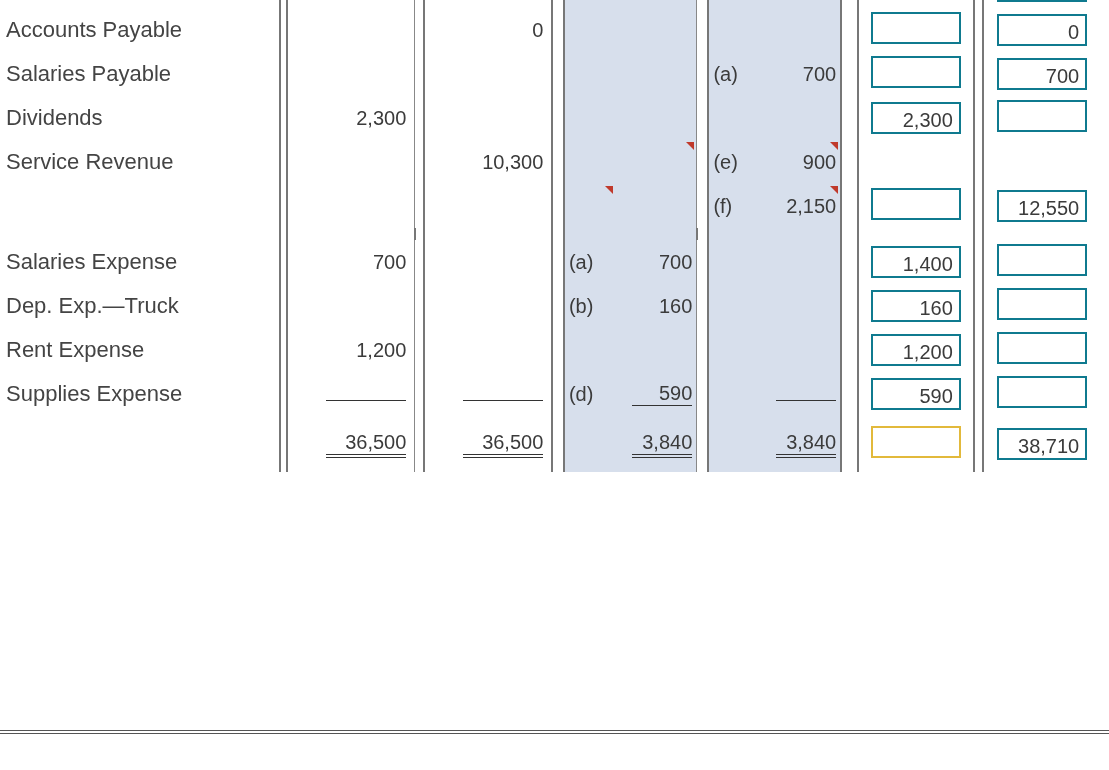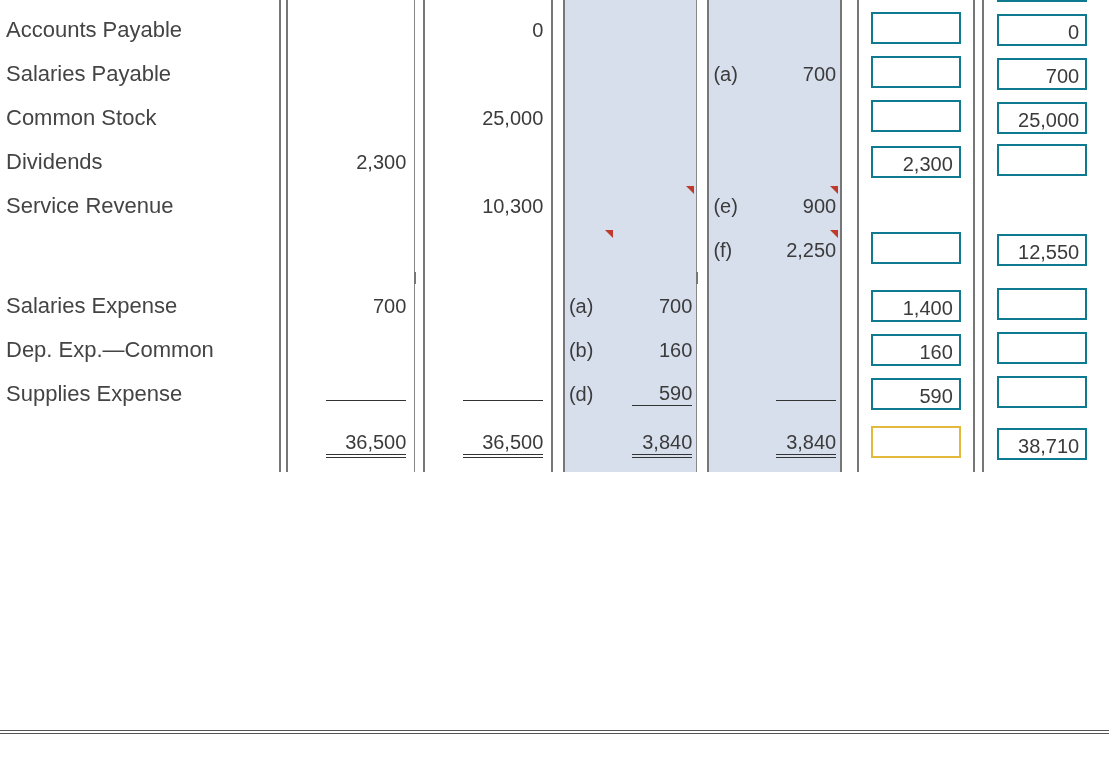--- a/index.html
+++ b/index.html
@@ -163,37 +163,20 @@
           <td class="amt shade thinR"></td>
           <td class=" vsepR"></td>
           <td class="ref shade">(a)</td>
           <td class="amt shade">700</td>
           <td class=" vsepL vsepR"></td>
           <td class="boxcell"><span class="ibox"></span></td>
           <td class=" vsepL vsepR"></td>
           <td class="boxcell"><span class="ibox">700</span></td>
         </tr>
         <tr>
-          <td class="acct">Common Stock</td>
-          <td class=" vsepL vsepR"></td>
-          <td class="num thinR"></td>
-          <td class=" vsepR"></td>
-          <td class="num">25,000</td>
-          <td class=" vsepL vsepR"></td>
-          <td class="ref shade"></td>
-          <td class="amt shade thinR"></td>
-          <td class=" vsepR"></td>
-          <td class="ref shade"></td>
-          <td class="amt shade"></td>
-          <td class=" vsepL vsepR"></td>
-          <td class="boxcell"><span class="ibox"></span></td>
-          <td class=" vsepL vsepR"></td>
-          <td class="boxcell"><span class="ibox">25,000</span></td>
-        </tr>
-        <tr>
           <td class="acct">Dividends</td>
           <td class=" vsepL vsepR"></td>
           <td class="num thinR">2,300</td>
           <td class=" vsepR"></td>
           <td class="num"></td>
           <td class=" vsepL vsepR"></td>
           <td class="ref shade"></td>
           <td class="amt shade thinR"></td>
           <td class=" vsepR"></td>
           <td class="ref shade"></td>
@@ -224,21 +207,21 @@
           <td class="acct"></td>
           <td class=" vsepL vsepR"></td>
           <td class="num thinR"></td>
           <td class=" vsepR"></td>
           <td class="num"></td>
           <td class=" vsepL vsepR"></td>
           <td class="ref shade mark"></td>
           <td class="amt shade thinR"></td>
           <td class=" vsepR"></td>
           <td class="ref shade">(f)</td>
-          <td class="amt shade mark">2,250</td>
+          <td class="amt shade mark">2,150</td>
           <td class=" vsepL vsepR"></td>
           <td class="boxcell"><span class="ibox"></span></td>
           <td class=" vsepL vsepR"></td>
           <td class="boxcell"><span class="ibox">12,550</span></td>
         </tr>
         <tr>
           <td style="height: 12px;"></td>
           <td class="vsepL vsepR" style="height: 12px;"></td>
           <td style="height: 12px;"></td>
           <td class="vsepL vsepR" style="height: 12px;"></td>
@@ -265,37 +248,54 @@
           <td class="amt shade thinR">700</td>
           <td class=" vsepR"></td>
           <td class="ref shade"></td>
           <td class="amt shade"></td>
           <td class=" vsepL vsepR"></td>
           <td class="boxcell"><span class="ibox">1,400</span></td>
           <td class=" vsepL vsepR"></td>
           <td class="boxcell"><span class="ibox"></span></td>
         </tr>
         <tr>
-          <td class="acct">Dep. Exp.—Common</td>
+          <td class="acct">Dep. Exp.—Truck</td>
           <td class=" vsepL vsepR"></td>
           <td class="num thinR"></td>
           <td class=" vsepR"></td>
           <td class="num"></td>
           <td class=" vsepL vsepR"></td>
           <td class="ref shade">(b)</td>
           <td class="amt shade thinR">160</td>
           <td class=" vsepR"></td>
           <td class="ref shade"></td>
           <td class="amt shade"></td>
           <td class=" vsepL vsepR"></td>
           <td class="boxcell"><span class="ibox">160</span></td>
           <td class=" vsepL vsepR"></td>
           <td class="boxcell"><span class="ibox"></span></td>
         </tr>
         <tr>
+          <td class="acct">Rent Expense</td>
+          <td class=" vsepL vsepR"></td>
+          <td class="num thinR">1,200</td>
+          <td class=" vsepR"></td>
+          <td class="num"></td>
+          <td class=" vsepL vsepR"></td>
+          <td class="ref shade"></td>
+          <td class="amt shade thinR"></td>
+          <td class=" vsepR"></td>
+          <td class="ref shade"></td>
+          <td class="amt shade"></td>
+          <td class=" vsepL vsepR"></td>
+          <td class="boxcell"><span class="ibox">1,200</span></td>
+          <td class=" vsepL vsepR"></td>
+          <td class="boxcell"><span class="ibox"></span></td>
+        </tr>
+        <tr>
           <td class="acct">Supplies Expense</td>
           <td class=" vsepL vsepR"></td>
           <td class="num thinR"><span class="u" style="display:inline-block;border-bottom:1px solid #333;min-width:80px;"></span></td>
           <td class=" vsepR"></td>
           <td class="num"><span class="u" style="display:inline-block;border-bottom:1px solid #333;min-width:80px;"></span></td>
           <td class=" vsepL vsepR"></td>
           <td class="ref shade">(d)</td>
           <td class="amt shade thinR"><span class="u" style="display:inline-block;border-bottom:1px solid #333;min-width:60px;text-align:right;">590</span></td>
           <td class=" vsepR"></td>
           <td class="ref shade"></td>

